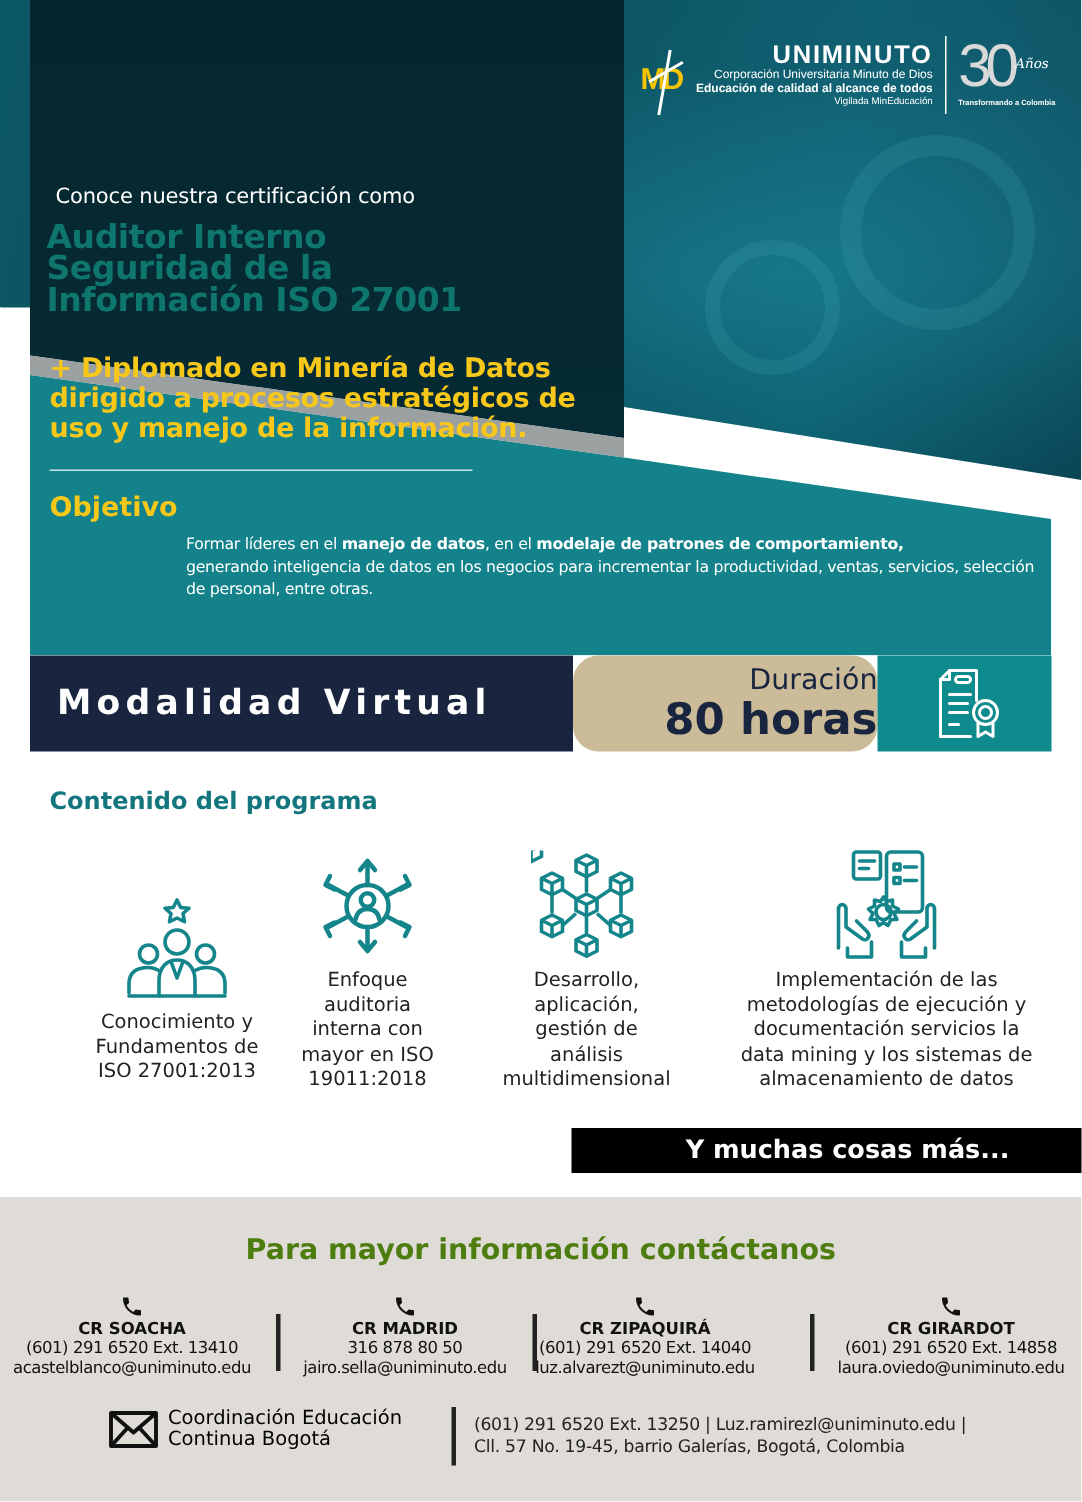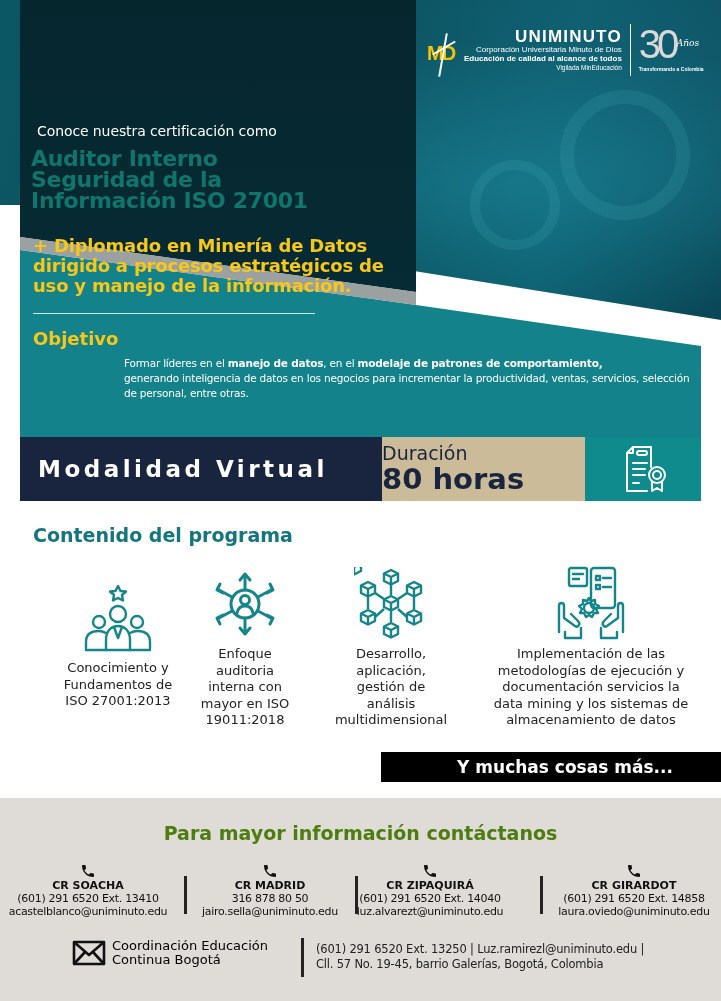--- a/index.html
+++ b/index.html
@@ -78,27 +78,27 @@
   .subtitle div { white-space: nowrap; }
   .hero-rule { position: absolute; left: 33px; top: 313px; width: 282px; height: 1px; background: #cfe6e8; }
 
   .obj-title { position: absolute; left: 33px; top: 328px; color: #f7c71a; font-family: "DejaVu Sans", sans-serif; font-weight: bold; font-size: 18px; }
   .obj-text { position: absolute; left: 124px; top: 356px; width: 570px; color: #ffffff; font-family: "DejaVu Sans", sans-serif; font-size: 10.5px; line-height: 15px; letter-spacing: -0.2px; }
   .obj-text b { font-weight: bold; }
 
   
   .band { position: absolute; left: 20px; top: 437px; height: 64px; display: flex; }
   .band-modalidad { width: 362px; height: 64px; background: #19253f; color: #ffffff; display: flex; align-items: center; padding-left: 18px; font-family: "DejaVu Sans", sans-serif; font-weight: bold; font-size: 23px; letter-spacing: 3.5px; }
-  .band-duracion { width: 203px; height: 64px; background: #cbbb98; text-align: left; color: #19253f; }
+  .band-duracion { width: 203px; height: 64px; background: #cbbb98; text-align: right; color: #19253f; border-radius: 17px; }
   .band-duracion .lbl { font-family: "DejaVu Sans", sans-serif; font-size: 19px; line-height: 20px; padding-top: 6px; }
   .band-duracion .val { font-family: "DejaVu Sans", sans-serif; font-weight: bold; font-size: 29px; line-height: 32px; }
   .band-cert { width: 116px; height: 64px; background: #0f8b8d; display: flex; align-items: center; justify-content: center; }
 
   
-  .content-title { position: absolute; left: 33px; top: 524px; color: #13757d; font-family: "DejaVu Sans", sans-serif; font-weight: bold; font-size: 19px; text-align: center; }
+  .content-title { position: absolute; left: 33px; top: 524px; color: #13757d; font-family: "DejaVu Sans", sans-serif; font-weight: bold; font-size: 16px; text-align: center; }
   .item { position: absolute; text-align: center; color: #222222; font-family: "DejaVu Sans", sans-serif; font-size: 13px; line-height: 16.5px; }
   .item .ico { height: 76px; display: flex; justify-content: center; align-items: center; margin-bottom: 4px; }
   .item .lines div { white-space: nowrap; }
 
   .more { position: absolute; left: 381px; top: 752px; width: 368px; height: 30px; background: #000000; color: #ffffff; font-family: "DejaVu Sans", sans-serif; font-weight: bold; font-size: 17px; display: flex; align-items: center; justify-content: center; }
 
   
   .footer { position: absolute; left: 0; top: 798px; width: 721px; height: 203px; background: #dfdbd6; }
   .footer-title { position: absolute; left: 0; top: 24px; width: 721px; text-align: center; color: #4d7c0f; font-family: "DejaVu Sans", sans-serif; font-weight: bold; font-size: 19px; }
   .contacts { position: absolute; left: 0; top: 65px; width: 721px; height: 60px; }
@@ -182,21 +182,21 @@
       <line x1="16" y1="40" x2="22" y2="40"></line>
       <circle cx="40" cy="32" r="8"></circle>
       <circle cx="40" cy="32" r="4"></circle>
       <path d="M35 39 L35 48 L40 45 L45 48 L45 39"></path>
     </svg>
   </div>
 </div>
 
 <div class="content-title">Contenido del programa</div>
 
-<div class="item" style="left:38px;top:580px;width:160px;">
+<div class="item" style="left:38px;top:594px;width:160px;">
   <div class="ico">
     <svg width="72" height="72" viewBox="0 0 72 72" fill="none" stroke="#13858b" stroke-width="2.4" stroke-linejoin="round" stroke-linecap="round">
       <path d="M36 4 L38.5 9 L44 9.5 L40 13 L41 18.5 L36 16 L31 18.5 L32 13 L28 9.5 L33.5 9 Z"></path>
       <circle cx="36" cy="32" r="8"></circle>
       <path d="M24 68 V58 C24 48 30 44 36 44 C42 44 48 48 48 58 V68"></path>
       <path d="M32 45 L36 56 L40 45"></path>
       <circle cx="17" cy="40" r="6"></circle>
       <path d="M4 66 V60 C4 52 9 49 17 49 C20 49 22 50 24 51"></path>
       <circle cx="55" cy="40" r="6"></circle>
       <path d="M68 66 V60 C68 52 63 49 55 49 C52 49 50 50 48 51"></path>

